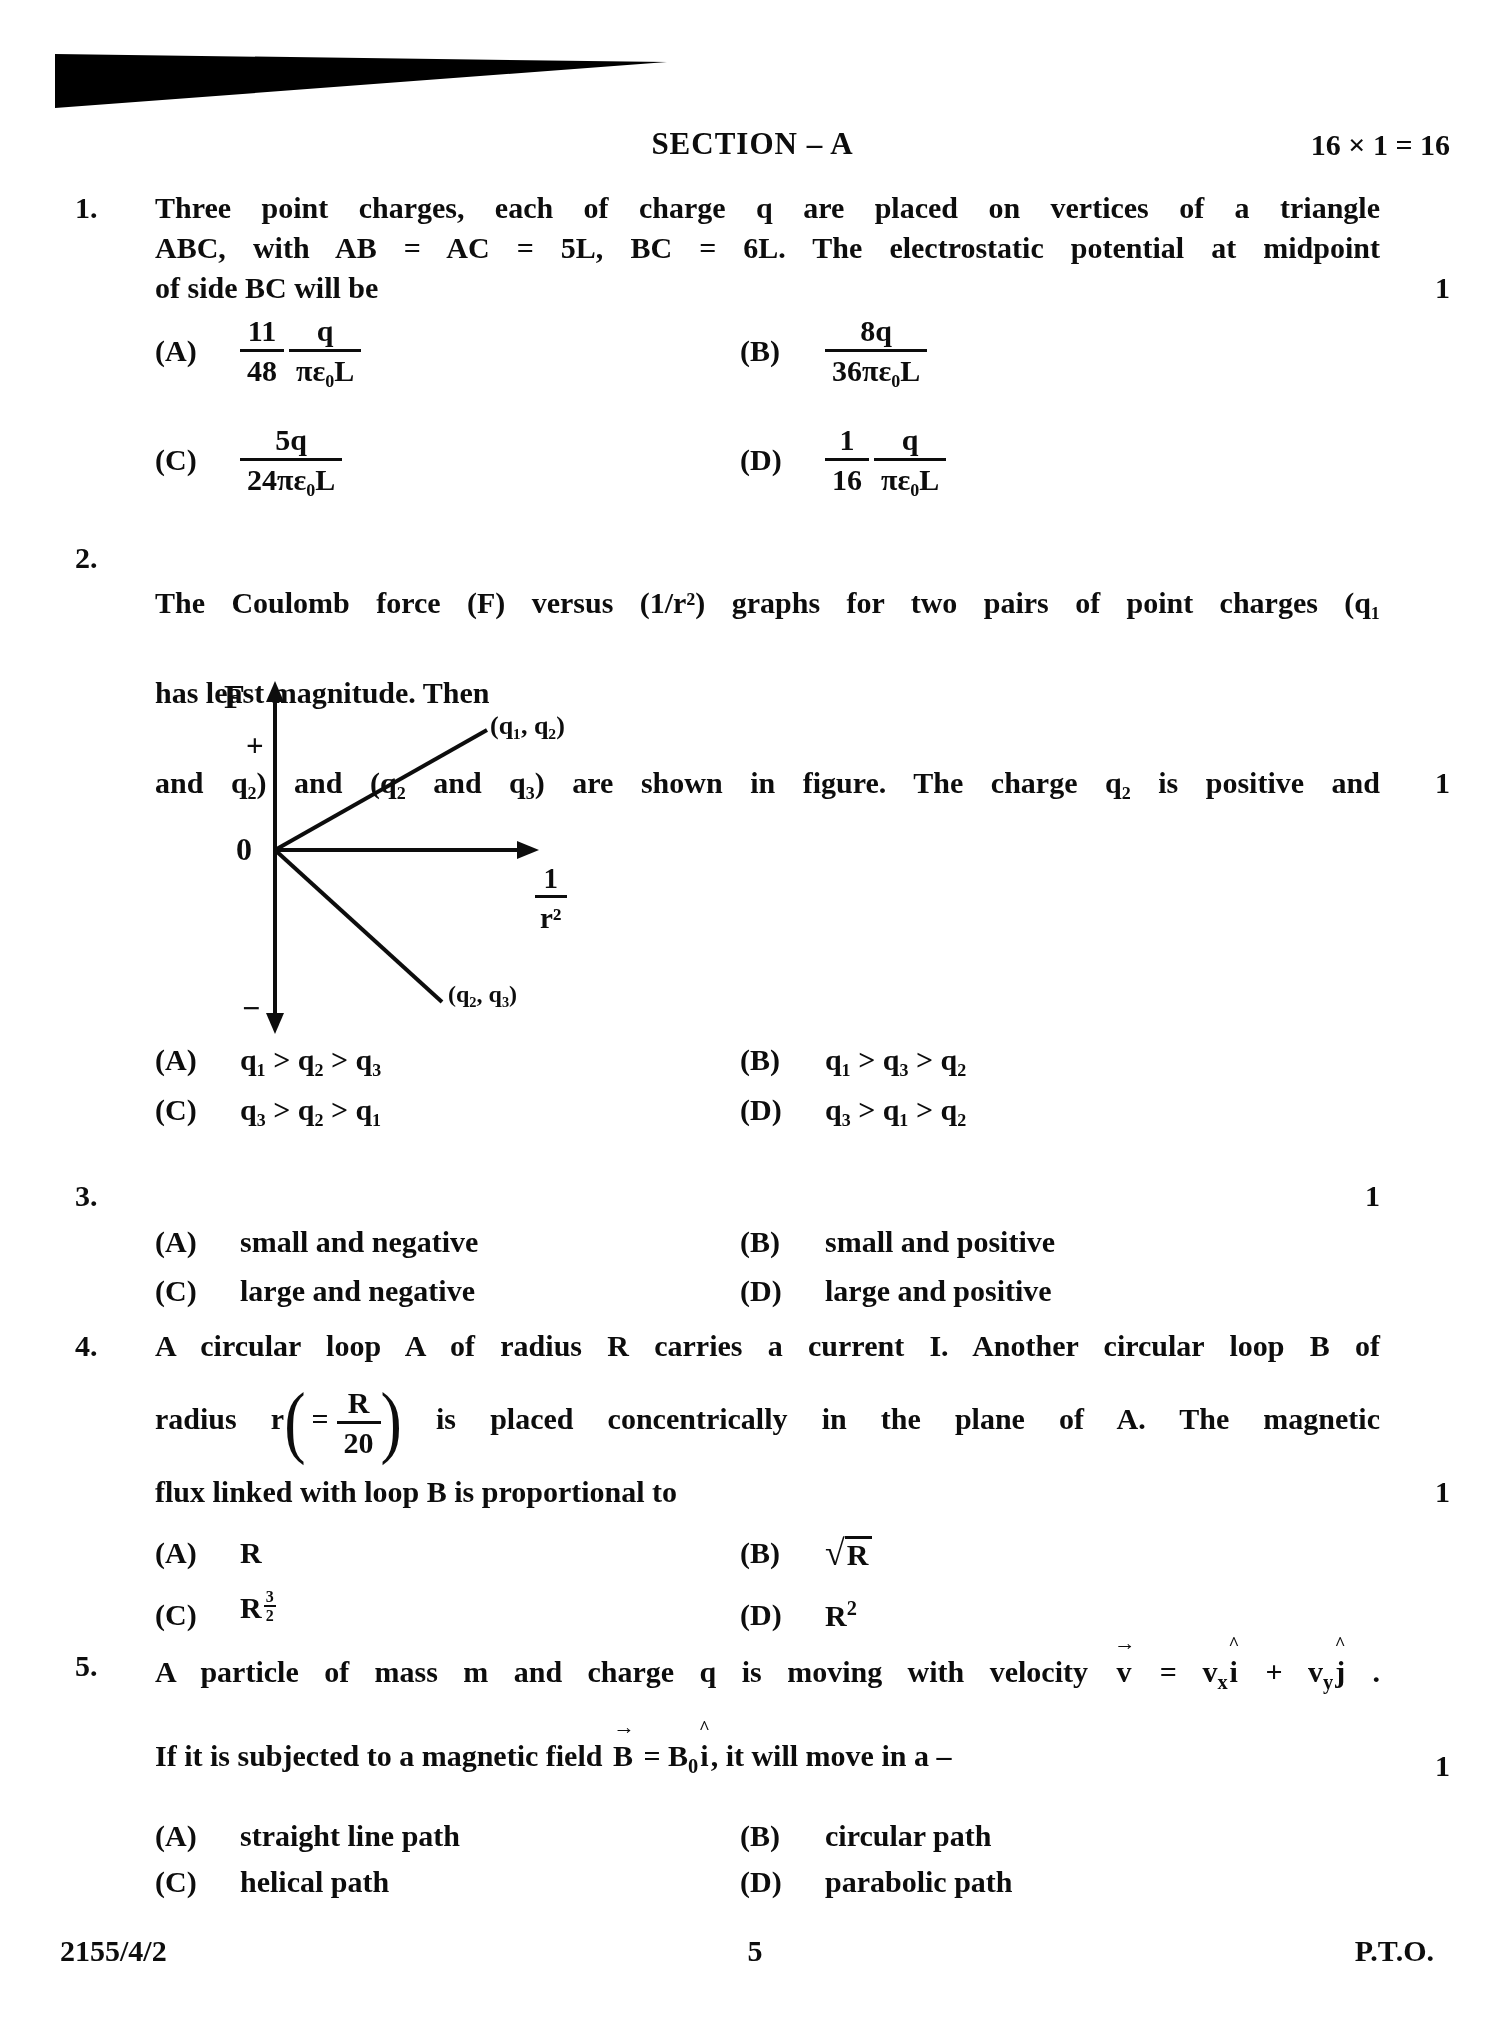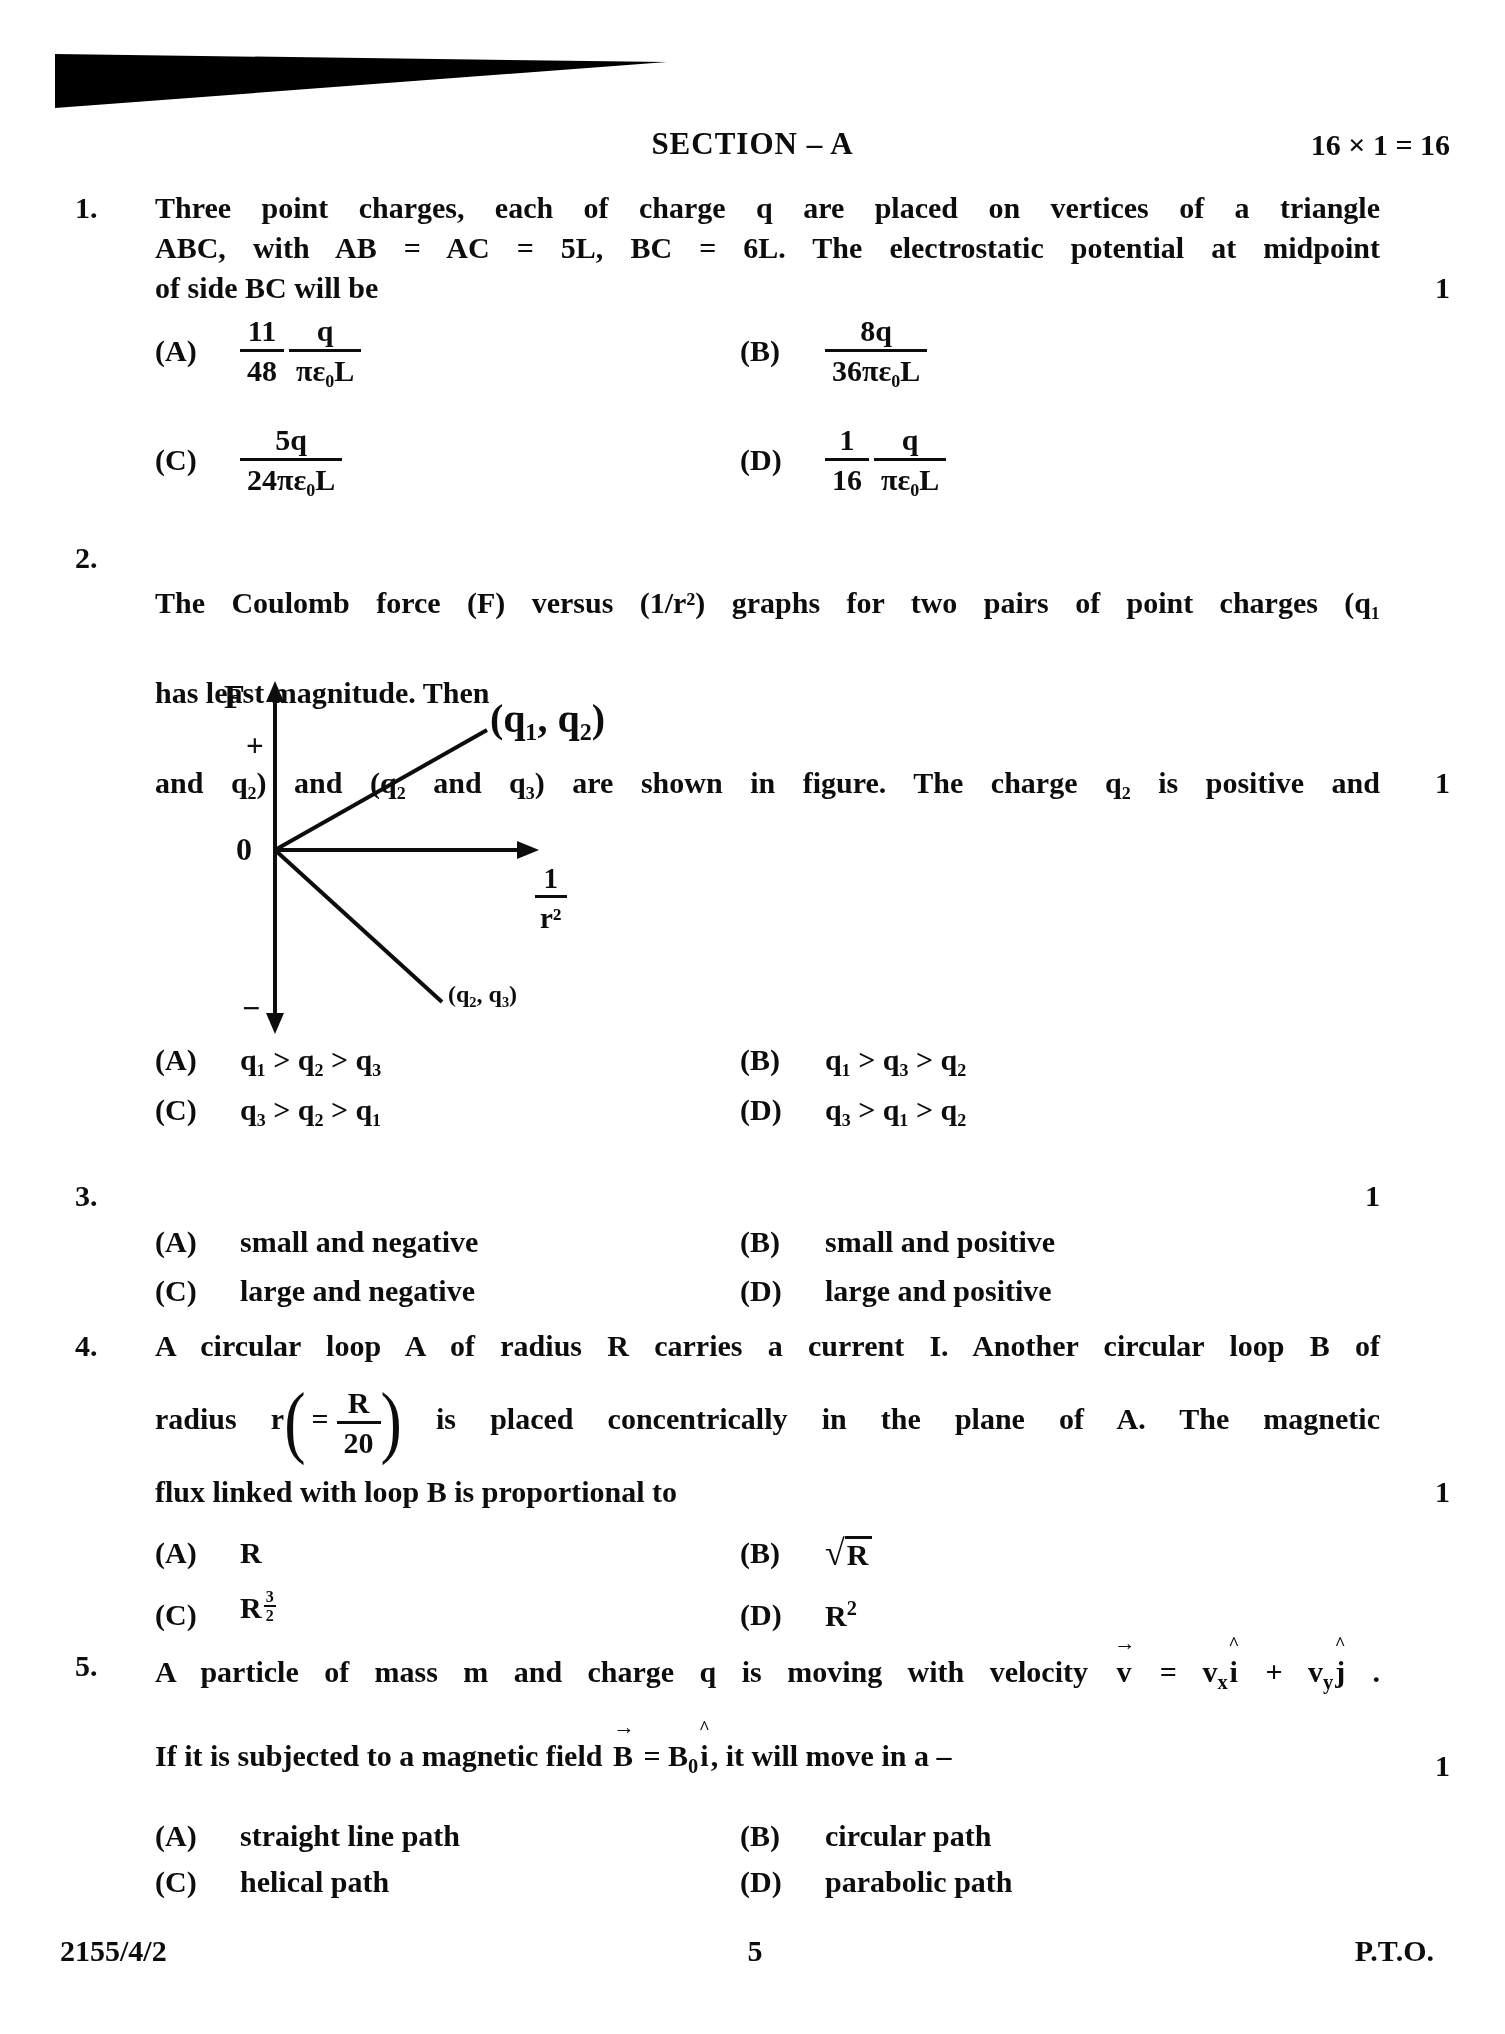--- a/index.html
+++ b/index.html
@@ -180,21 +180,21 @@
       <g fill="#0d0d0d" stroke="none">
         <polygon points="85,3 76,24 94,24"></polygon>
         <polygon points="85,356 76,335 94,335"></polygon>
         <polygon points="349,172 327,163 327,181"></polygon>
       </g>
     </svg>
     <span class="glabel" style="left:34px;top:2px;font-size:34px">F</span>
     <span class="glabel" style="left:56px;top:52px">+</span>
     <span class="glabel" style="left:46px;top:155px;font-size:32px">0</span>
     <span class="glabel" style="left:52px;top:314px;font-size:32px">−</span>
-    <span class="glabel" style="left:300px;top:21px;font-size:40px">(q₁, q₂)</span>
+    <span class="glabel" style="left:300px;top:35px;font-size:26px">(q₁, q₂)</span>
     <span class="glabel" style="left:258px;top:304px;font-size:24px">(q₂, q₃)</span>
     <span class="gfrac" style="left:345px;top:184px">
       <span>1</span>
       <span class="fd">r²</span>
     </span>
   </div>
 
   <div class="opts" id="q2opts" style="top:1038px">
     <div class="optrow">
       <div class="optcell">

